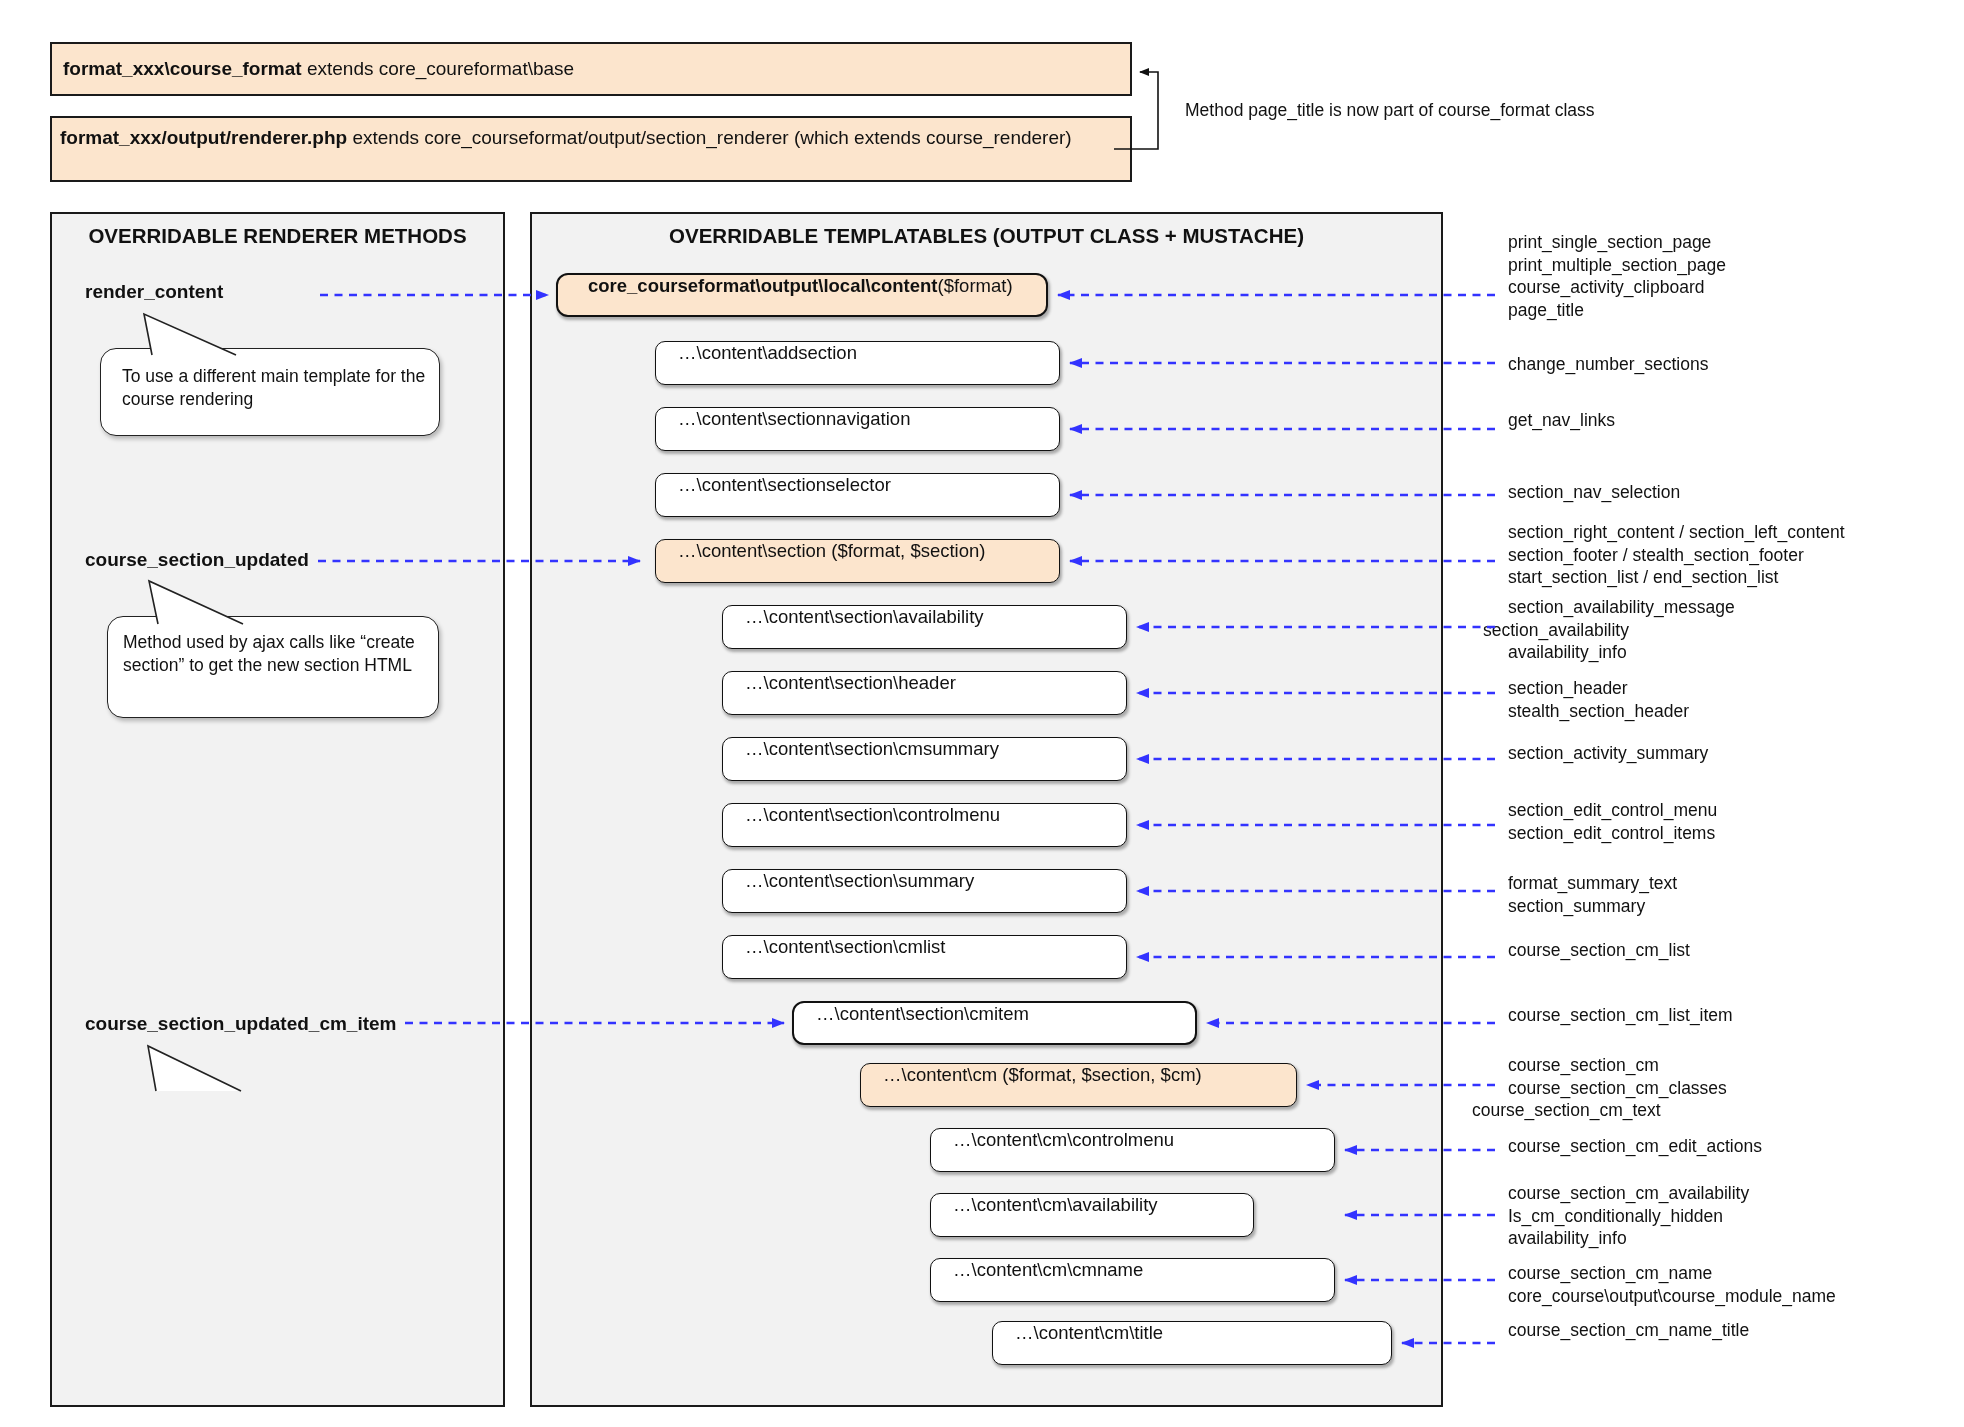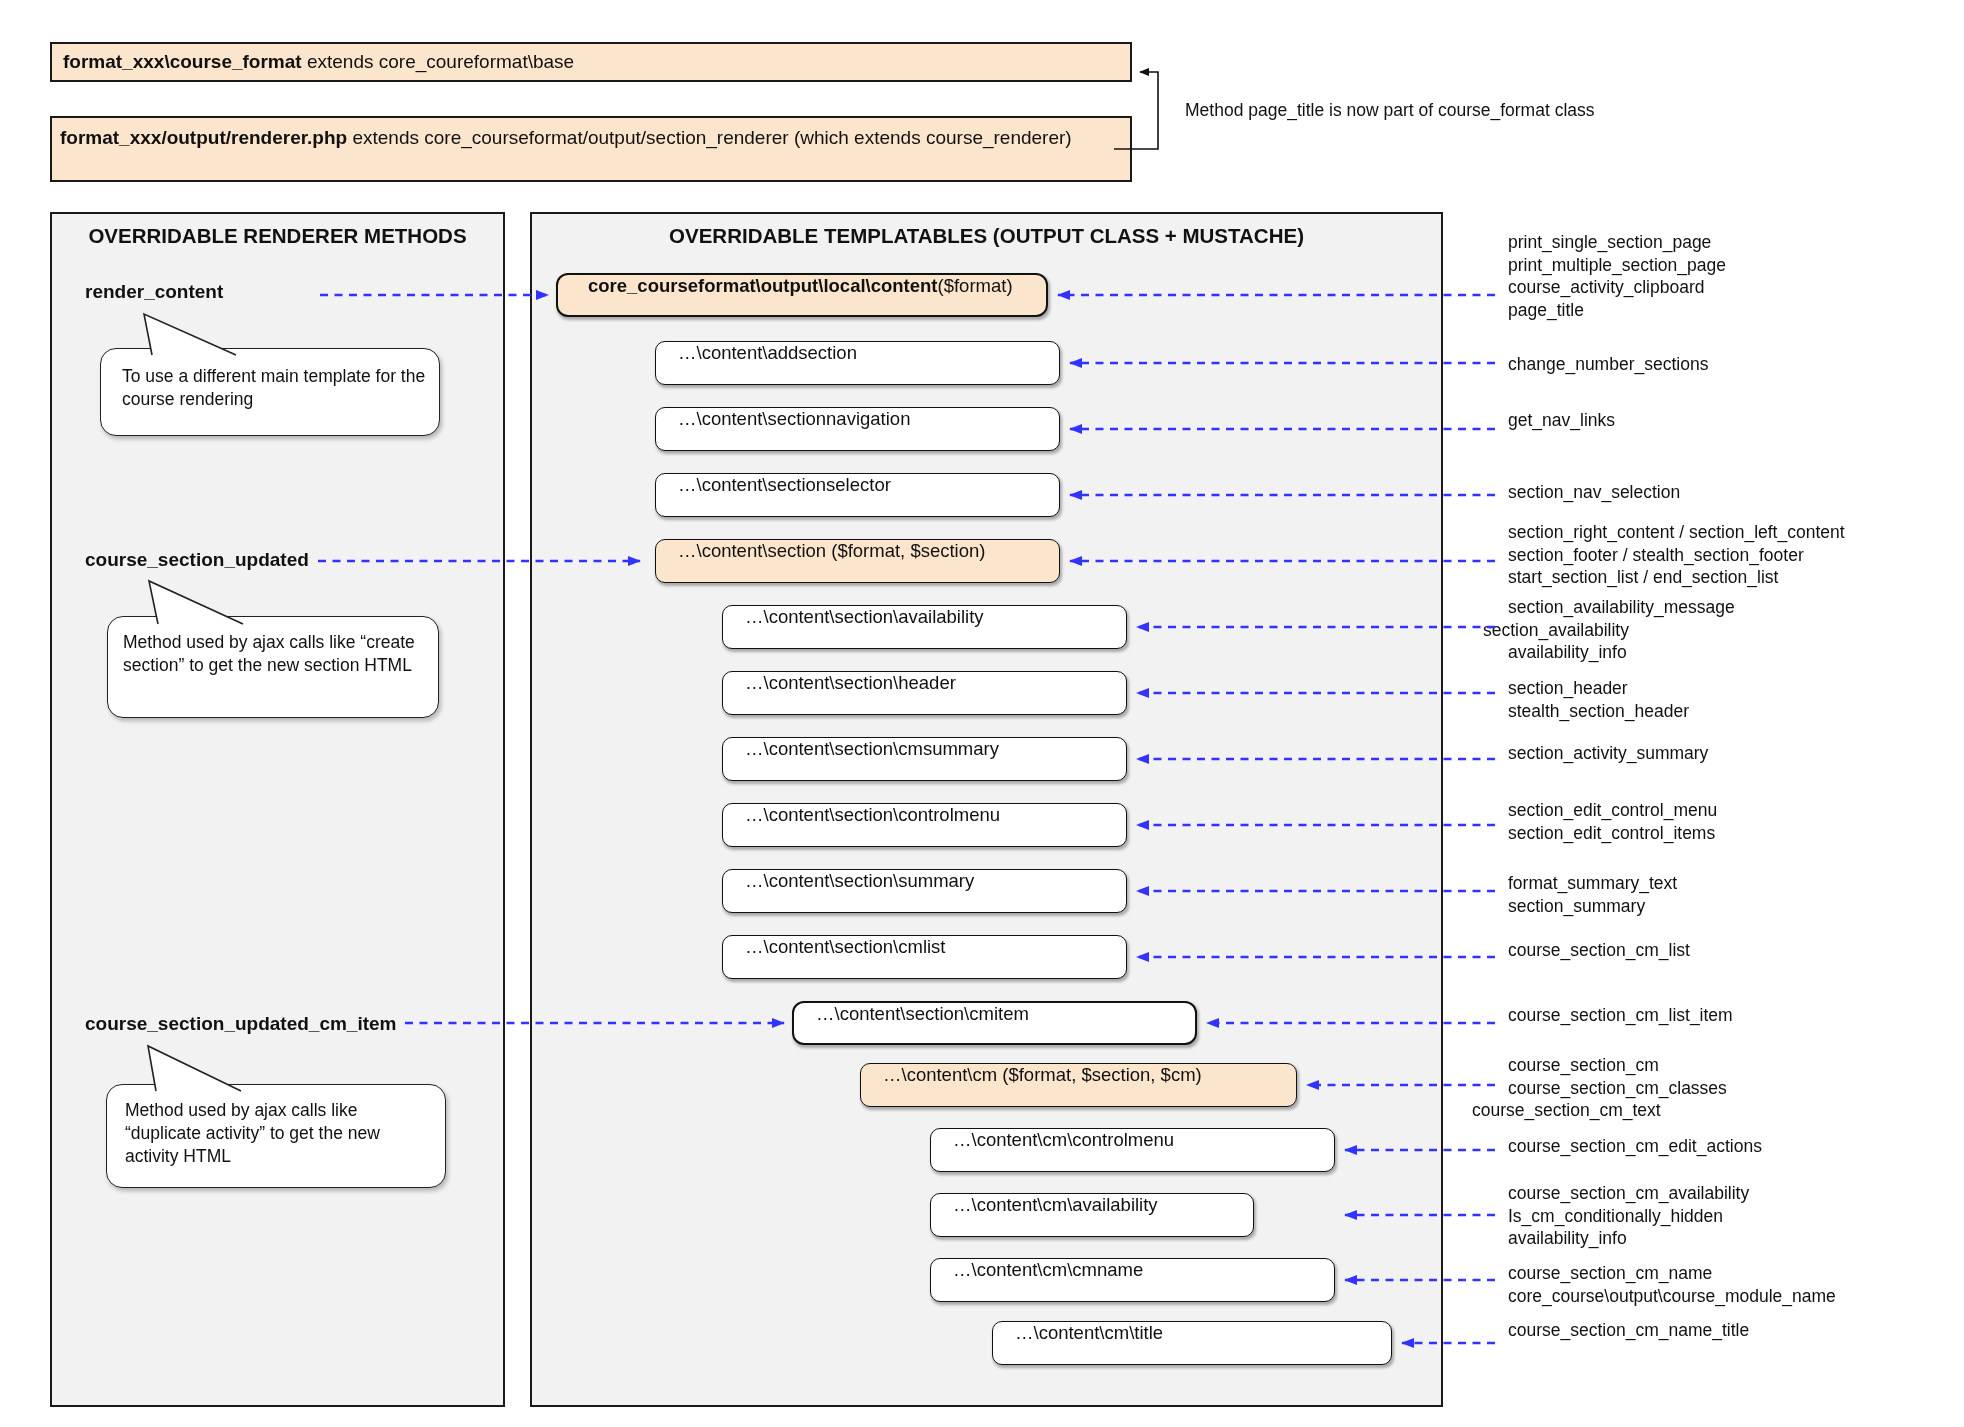--- a/index.html
+++ b/index.html
@@ -2,21 +2,21 @@
 <html><head>
 <meta charset="utf-8">
 <style>
   html,body{margin:0;padding:0;background:#fff;}
   .canvas{position:relative;width:1964px;height:1427px;background:#fff;
           font-family:"Liberation Sans",sans-serif;color:#111;overflow:hidden;}
   
   .obox{position:absolute;background:var(--hl,#fce5cd);border:2px solid #1a1a1a;
         font-size:19px;box-sizing:border-box;}
   .obox b{font-weight:bold;}
-  .obox1{left:50px;top:42px;width:1082px;height:40px;display:flex;align-items:center;padding-left:11px;}
+  .obox1{left:50px;top:42px;width:1082px;height:54px;display:flex;align-items:center;padding-left:11px;}
   .obox2{left:50px;top:116px;width:1082px;height:66px;padding:7px 14px 0 8px;line-height:25px;}
   .note{position:absolute;left:1185px;top:99px;font-size:17.5px;line-height:22px;}
   .heading{position:absolute;left:1503px;top:162px;font-size:27px;line-height:32px;}
   
   .panel{position:absolute;top:212px;height:1195px;background:#f2f2f2;
          border:2px solid #1a1a1a;box-sizing:border-box;padding-left:40px;}
   .panel-left{left:50px;width:455px;}
   .panel-mid{left:530px;width:913px;}
   .panel-title{position:absolute;top:10px;left:0;right:0;text-align:center;
                font-weight:bold;font-size:20.5px;}
@@ -64,21 +64,20 @@
   <div class="panel panel-mid">
     <div class="panel-title">OVERRIDABLE TEMPLATABLES (OUTPUT CLASS + MUSTACHE)</div>
   </div>
 
   <div class="mlabel lbl1">render_content</div>
   <div class="mlabel lbl2">course_section_updated</div>
   <div class="mlabel lbl3">course_section_updated_cm_item</div>
 
   <div class="bubble bub1">To use a different main template for the course rendering</div>
   <div class="bubble bub2">Method used by ajax calls like “create section” to get the new section HTML</div>
-  <div class="bubble bub3">Method used by ajax calls like “duplicate activity” to get the new activity HTML</div>
   <svg class="tail" style="left:128px;top:311px" width="120" height="46">
     <path d="M24,44 L16,3 L108,44" fill="#fff" stroke="#222" stroke-width="1.6"></path>
     </svg>
   <svg class="tail" style="left:133px;top:578px" width="120" height="48">
     <path d="M25,46 L16,3 L110,46" fill="#fff" stroke="#222" stroke-width="1.6"></path>
     </svg>
   <svg class="tail" style="left:131px;top:1043px" width="120" height="50">
     <path d="M25,48 L17,3 L110,48" fill="#fff" stroke="#222" stroke-width="1.6"></path>
     </svg>
 

